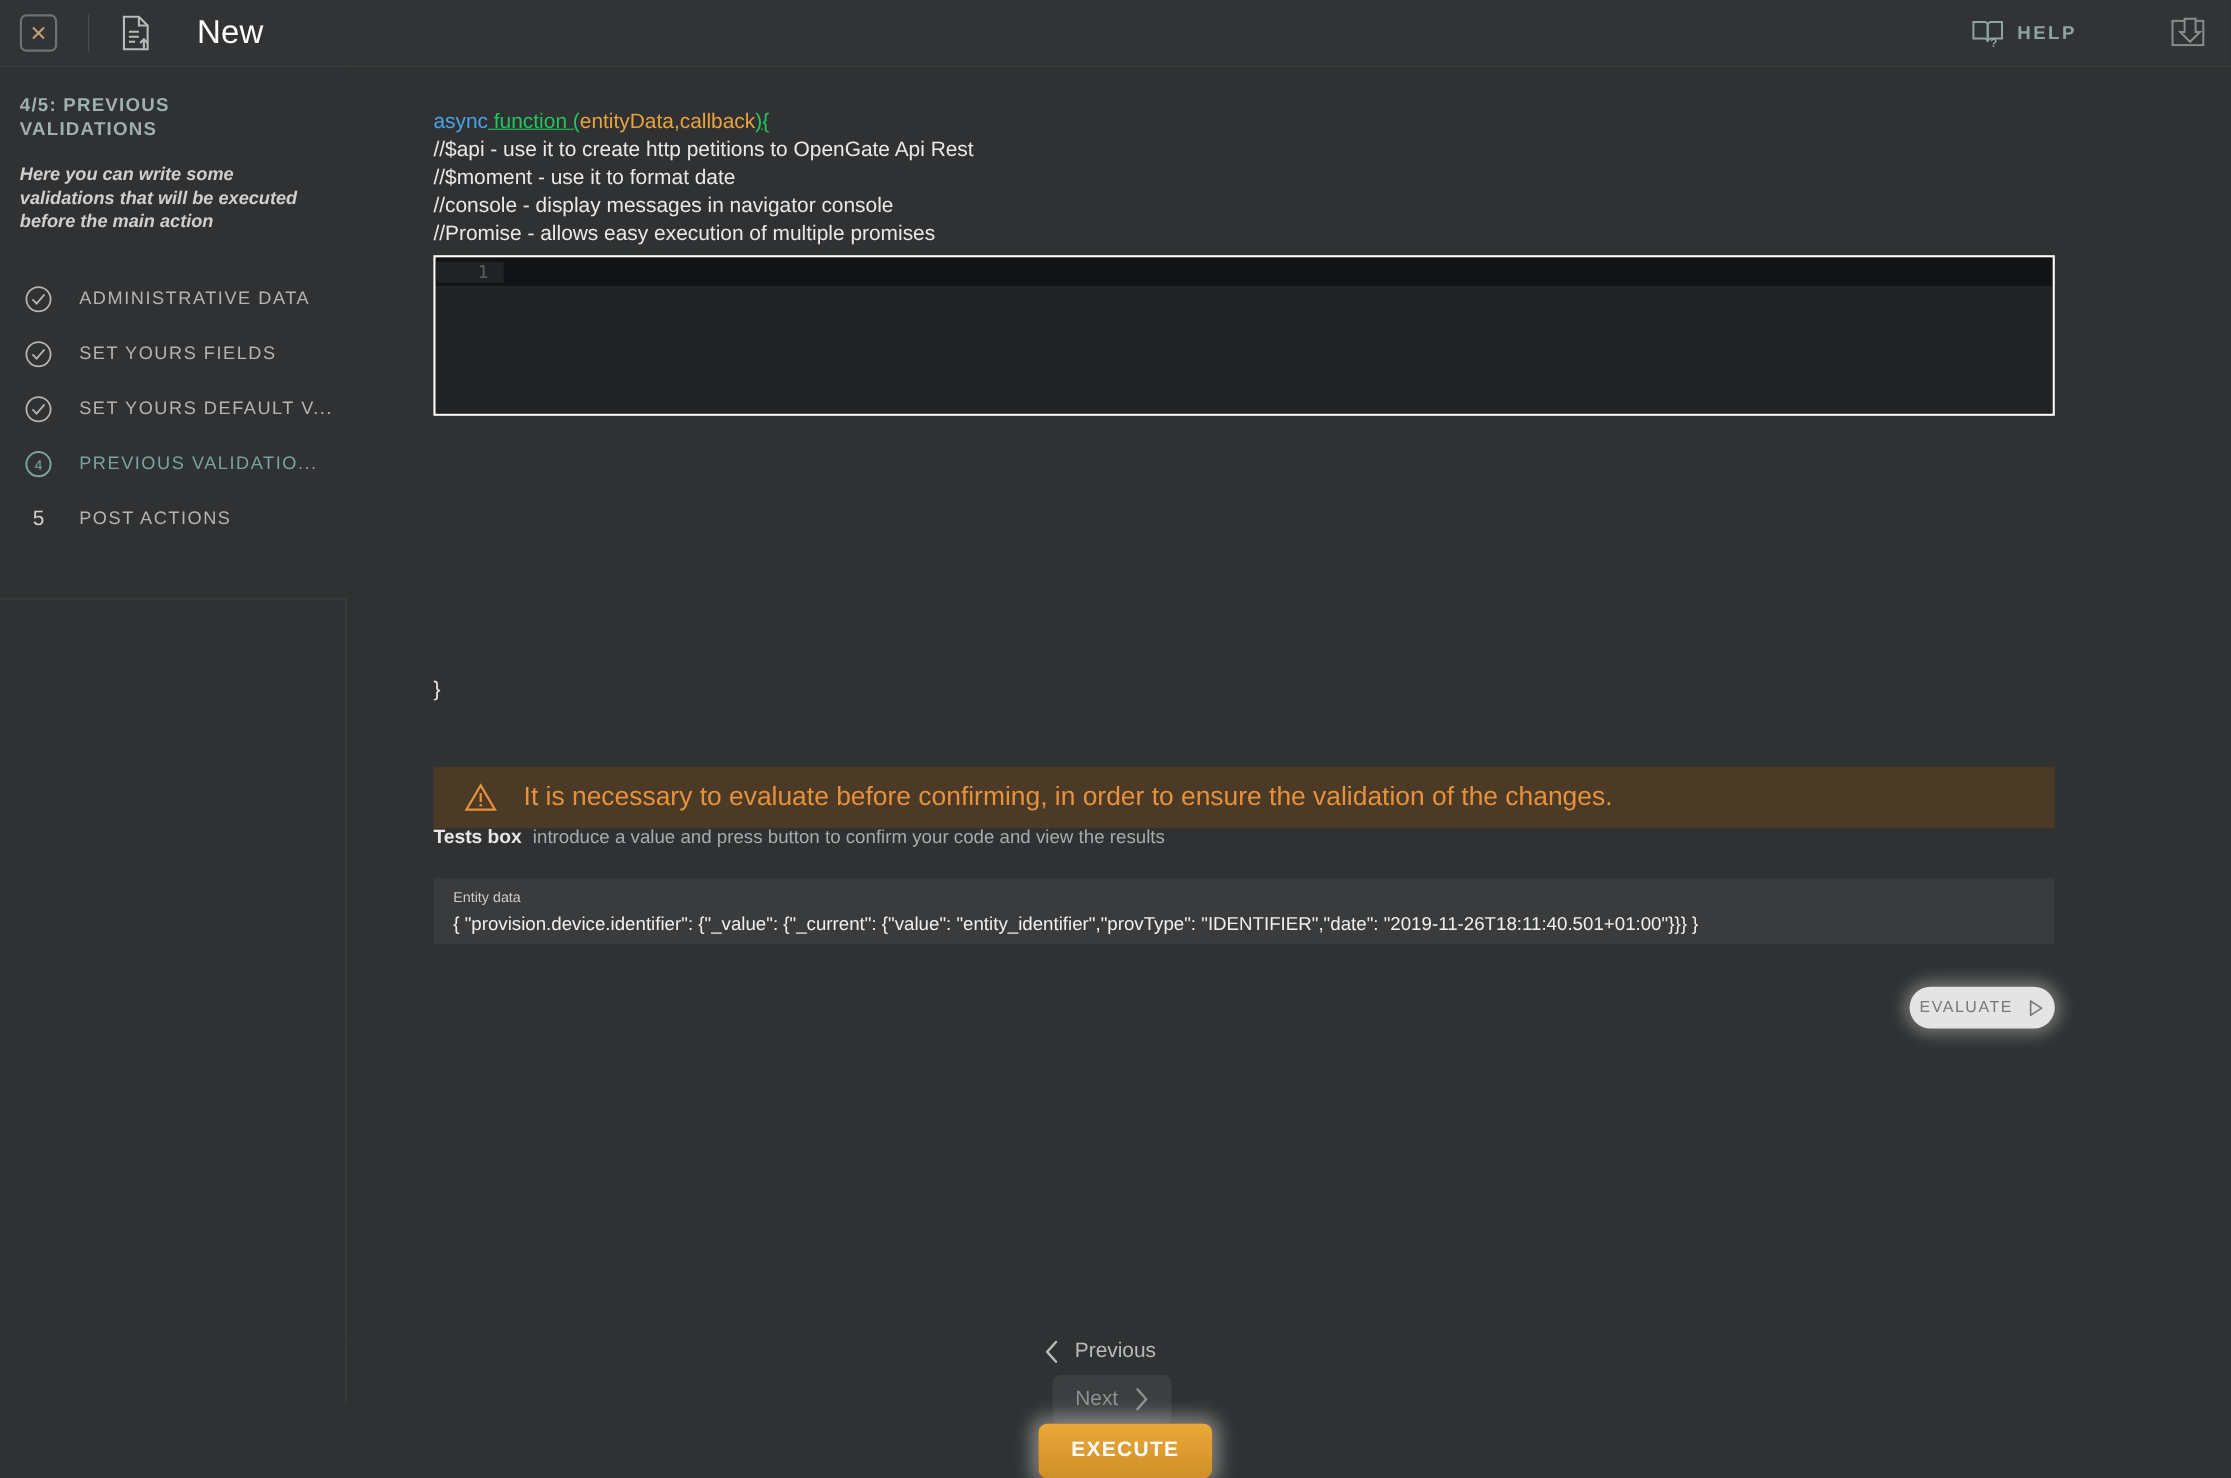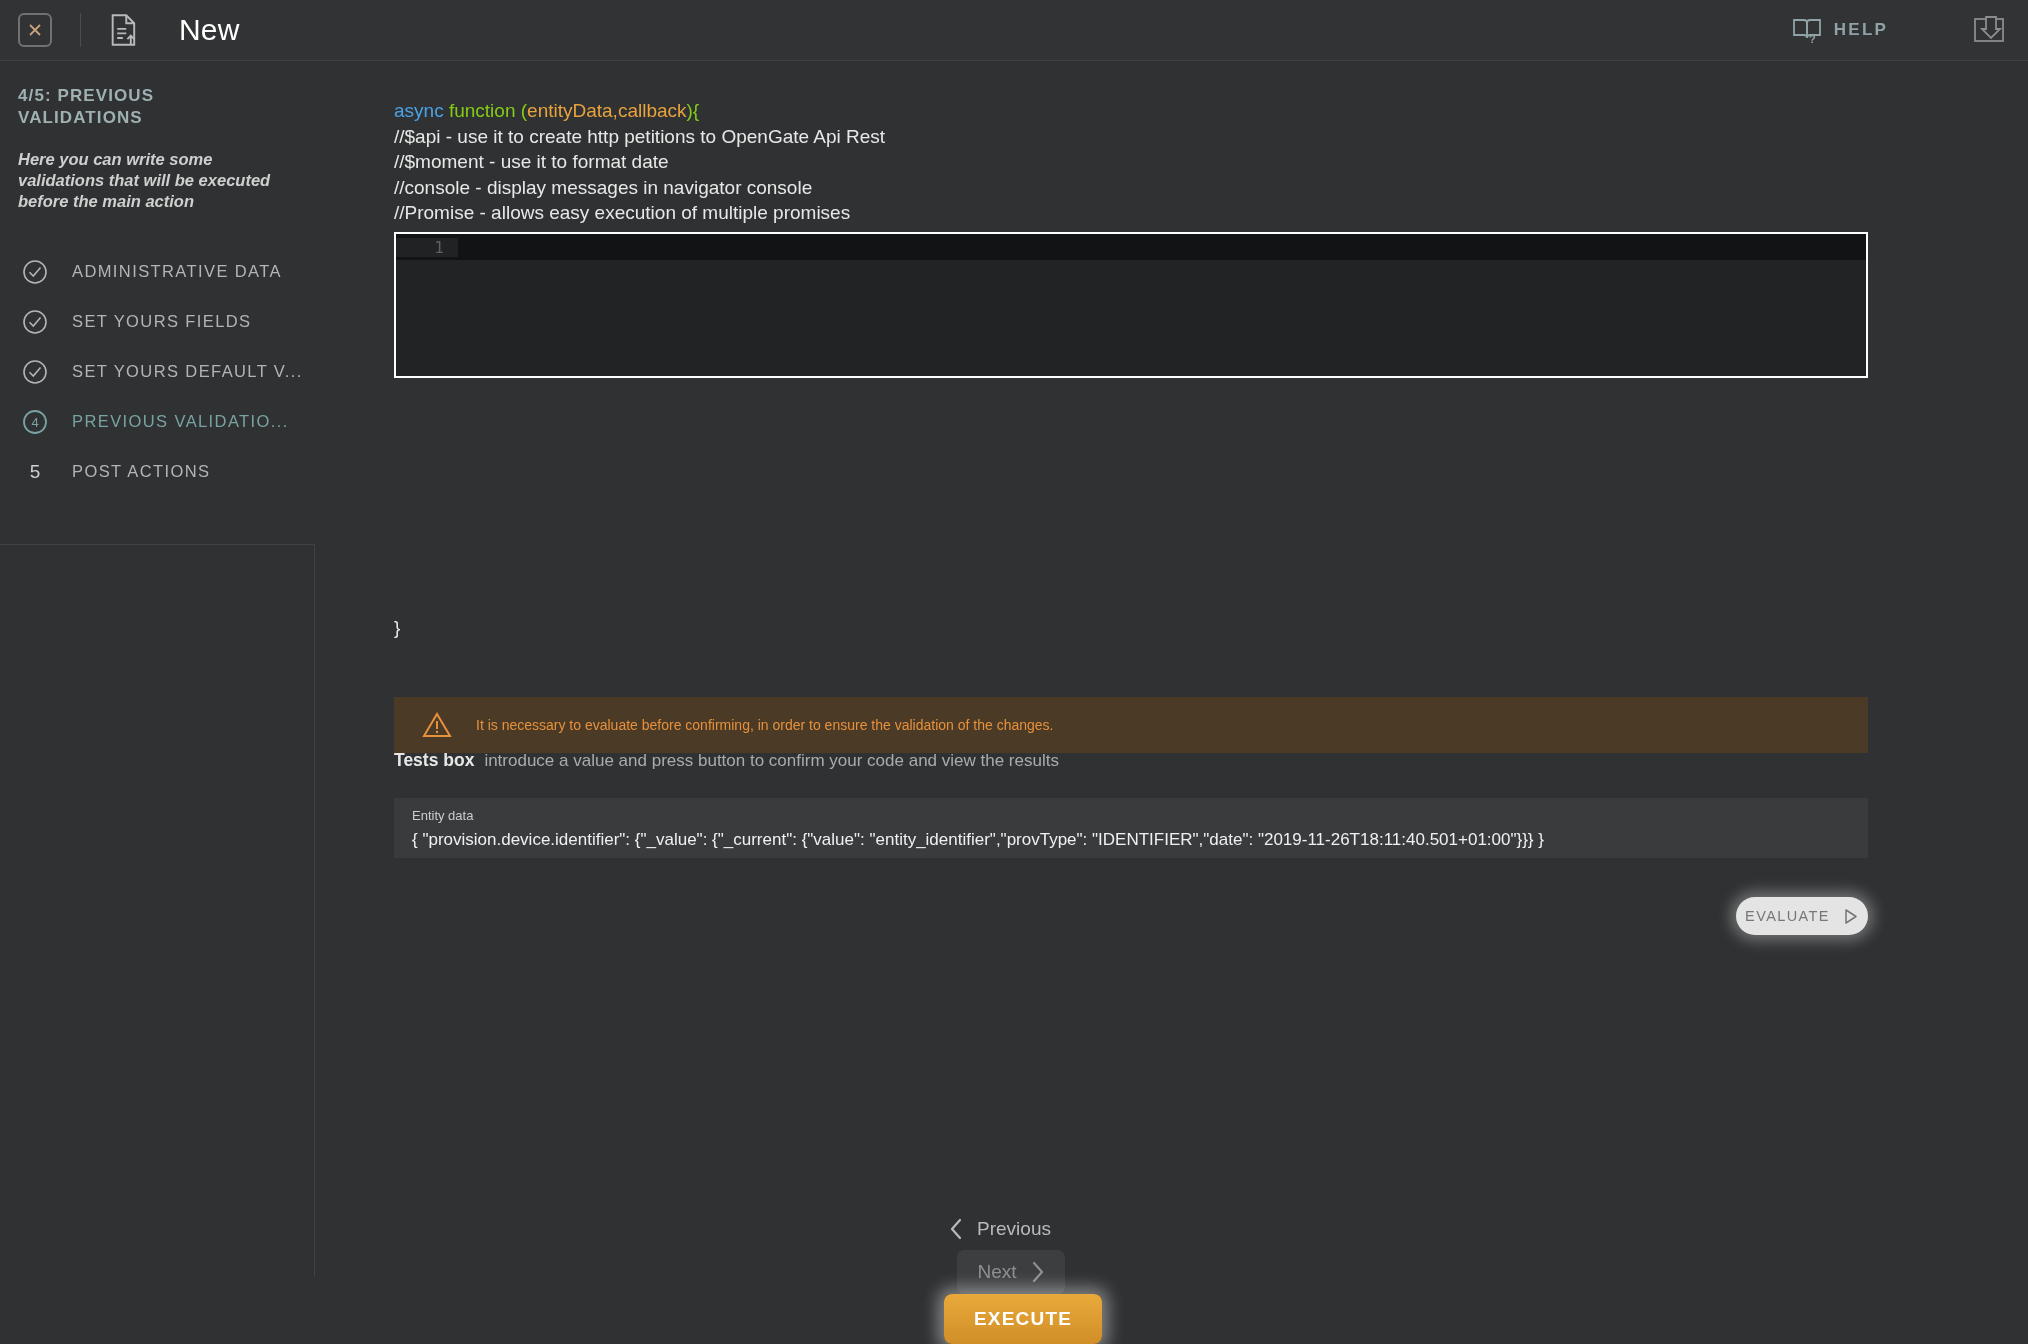--- a/index.html
+++ b/index.html
@@ -66,21 +66,21 @@
   }
   .side-vline {
     position: absolute; left: 314px; top: 483px; width: 1px; height: 733px; background: #3f4142;
   }
 
   
   #code-head { position: absolute; left: 394px; top: 98px; }
   #code-head div { font-size: 19px; line-height: 25.5px; color: #e8e8e8; white-space: pre; }
   .tok-async { color: #4aa3e8; }
   .tok-arg { color: #e8a33d; }
-  .tok-plain { color: #84cc16; }
+  .tok-plain { color: #22c55e; text-decoration: underline; }
 
   
   #editor {
     position: absolute; left: 394px; top: 232px; width: 1474px; height: 146px;
     border: 2px solid #ffffff; background: #212324; overflow: hidden;
   }
   #editor .gutter-line {
     display: flex; height: 26px; align-items: center; background: #111314;
   }
   #editor .gutter {
@@ -92,21 +92,21 @@
   #closing-brace {
     position: absolute; left: 394px; top: 617px; color: #e8e8e8; font-size: 19px;
   }
 
   
   #warn {
     position: absolute; left: 394px; top: 697px; width: 1474px; height: 56px;
     background: #4a3a26; display: flex; align-items: center;
   }
   #warn .wicon { margin-left: 28px; width: 30px; height: 28px; }
-  #warn .wtext { margin-left: 24px; color: #e8913c; font-size: 14px; }
+  #warn .wtext { margin-left: 24px; color: #e8913c; font-size: 24px; }
 
   
   #testsrow { position: absolute; left: 394px; top: 750px; display: flex; align-items: baseline; }
   #testsrow .tlabel { color: #e7e7e7; font-size: 17.5px; font-weight: 700; }
   #testsrow .thint  { margin-left: 10px; color: #a9abac; font-size: 17px; }
 
   
   #entity {
     position: absolute; left: 394px; top: 798px; width: 1474px; height: 60px;
     background: #393b3c; padding: 10px 0 0 18px;

